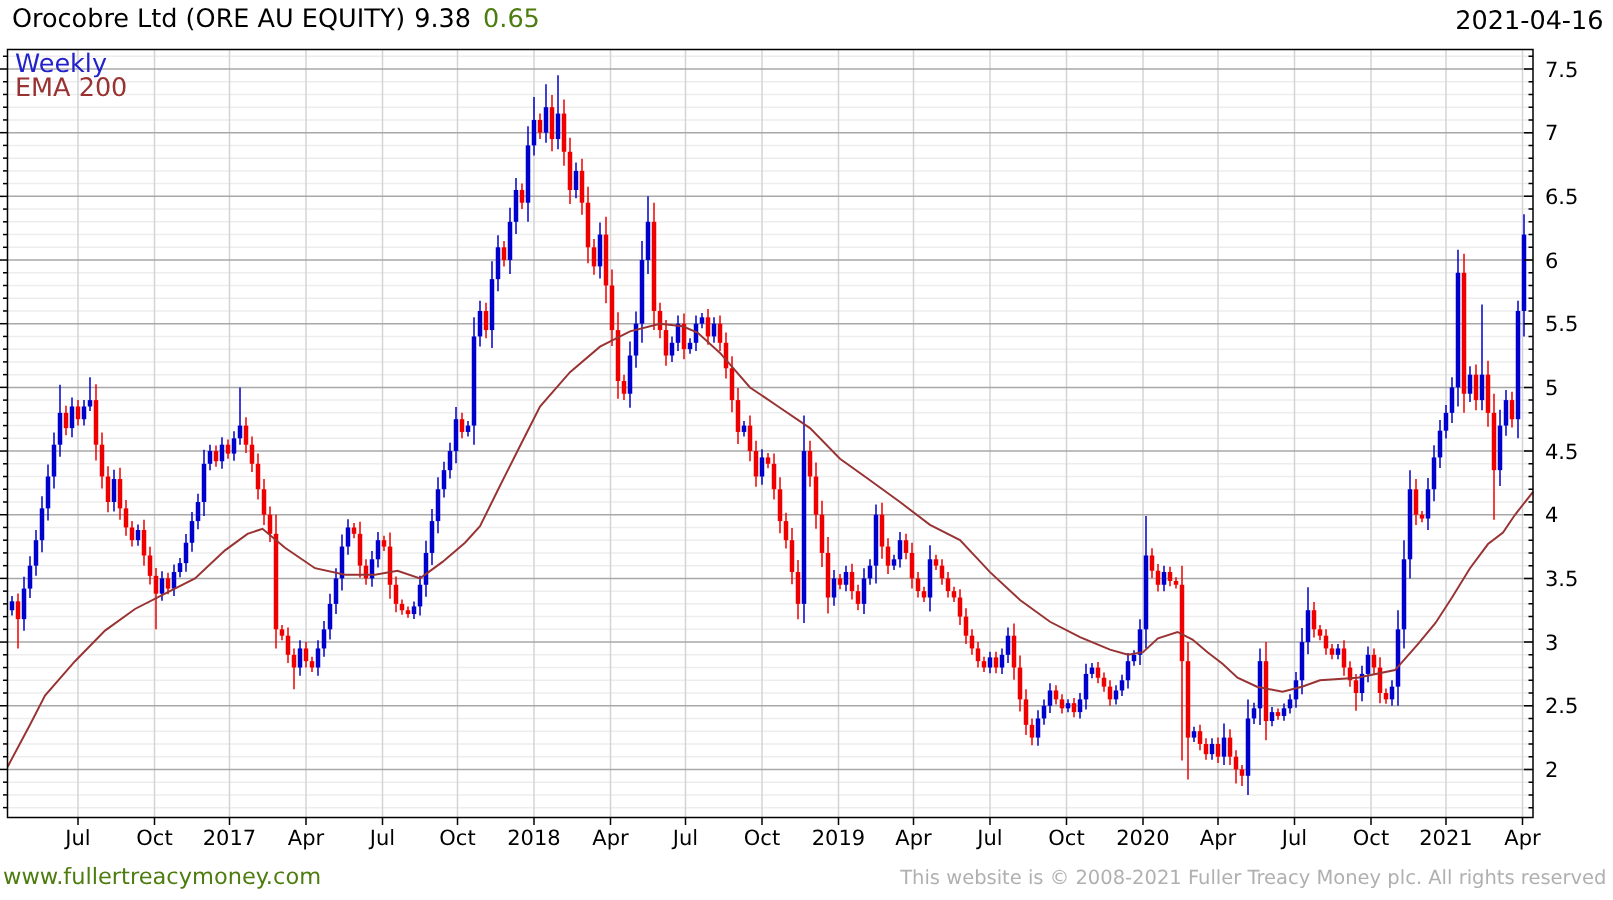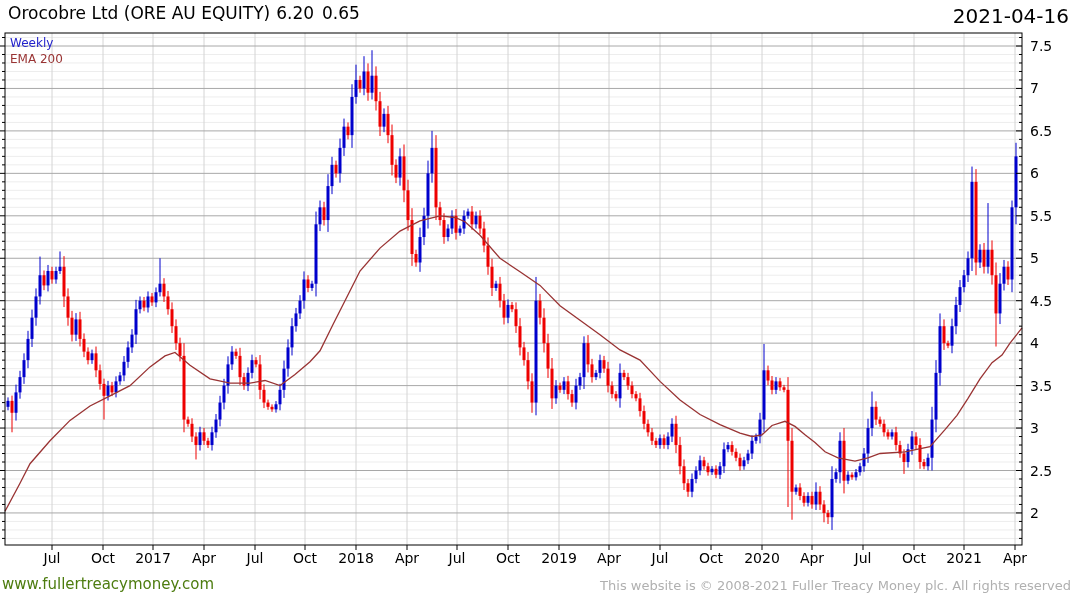--- a/index.html
+++ b/index.html
@@ -1,37 +1,37 @@
 <!DOCTYPE html>
 <html><head>
 <meta charset="utf-8">
 <style>
   html,body{margin:0;padding:0;background:#ffffff;}
   body{width:1075px;height:600px;overflow:hidden;position:relative;
        font-family:"DejaVu Sans","Liberation Sans",sans-serif;}
   .page{position:absolute;inset:0;}
   .title{position:absolute;left:8px;top:3px;font-size:17px;color:#000;white-space:nowrap;}
   .title .price{margin-left:6px;}
-  .title .chg{margin-left:8px;color:#000000;}
-  .date{position:absolute;right:6px;top:4px;font-size:20px;color:#000;}
-  .legend{position:absolute;left:10px;top:35px;font-size:12px;line-height:16px;}
+  .title .chg{margin-left:8px;color:#4d7c0f;}
+  .date{position:absolute;right:6px;top:4px;font-size:17px;color:#000;}
+  .legend{position:absolute;left:10px;top:35px;font-size:17px;line-height:16px;}
   .legend .series{color:#2222cc;}
   .legend .overlay{color:#993333;text-align:center;}
   #chart{position:absolute;left:0;top:0;}
   .footer-link{position:absolute;left:2px;top:575px;font-size:15px;color:#4d7c0f;text-decoration:none;}
   .copyright{position:absolute;right:4px;top:578px;font-size:13px;color:#b0b0b0;white-space:nowrap;text-align:center;}
   svg text{font-family:"DejaVu Sans","Liberation Sans",sans-serif;}
 </style>
 </head>
 <body>
 
 <div class="page">
 
   <div class="title">
-    <span>Orocobre Ltd (ORE AU EQUITY)</span><span class="price">6.20</span><span class="chg">0.65</span>
+    <span>Orocobre Ltd (ORE AU EQUITY)</span><span class="price">9.38</span><span class="chg">0.65</span>
   </div>
   <div class="date">2021-04-16</div>
 
   <svg id="chart" width="1075" height="600" viewBox="0 0 1075 600">
       <g>
         <line x1="5" y1="538.4200000000001" x2="1022" y2="538.4200000000001" stroke="#ededed" stroke-width="1"></line>
         <line x1="5" y1="529.9300000000001" x2="1022" y2="529.9300000000001" stroke="#ededed" stroke-width="1"></line>
         <line x1="5" y1="521.44" x2="1022" y2="521.44" stroke="#ededed" stroke-width="1"></line>
         <line x1="5" y1="504.46000000000004" x2="1022" y2="504.46000000000004" stroke="#ededed" stroke-width="1"></line>
         <line x1="5" y1="495.97" x2="1022" y2="495.97" stroke="#ededed" stroke-width="1"></line>

